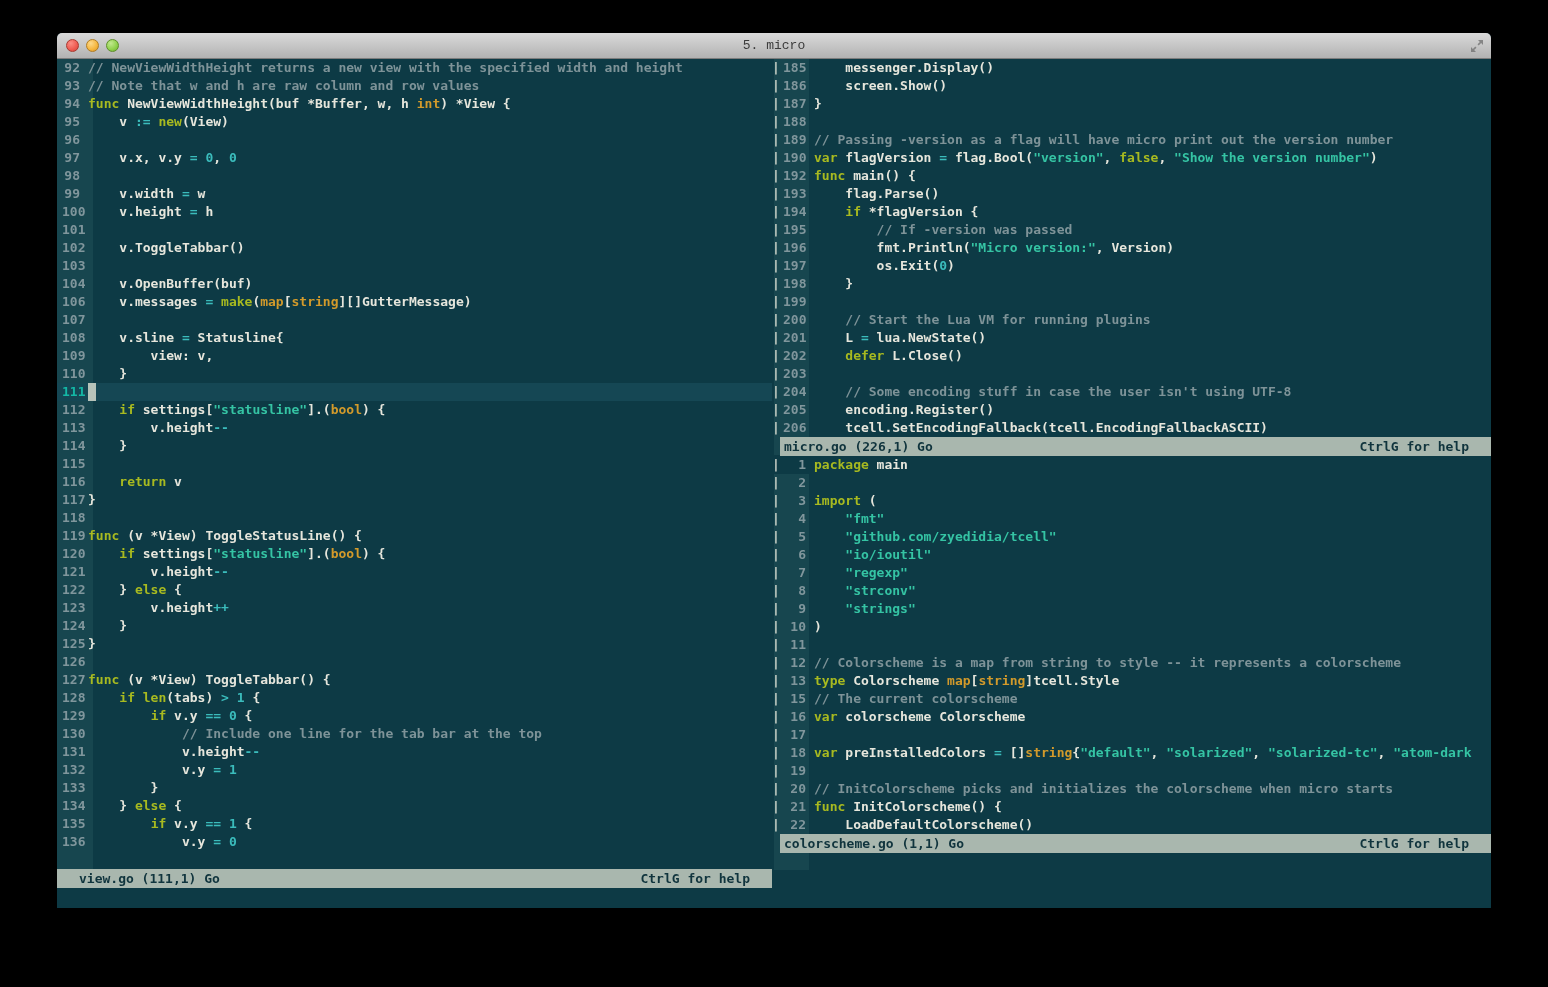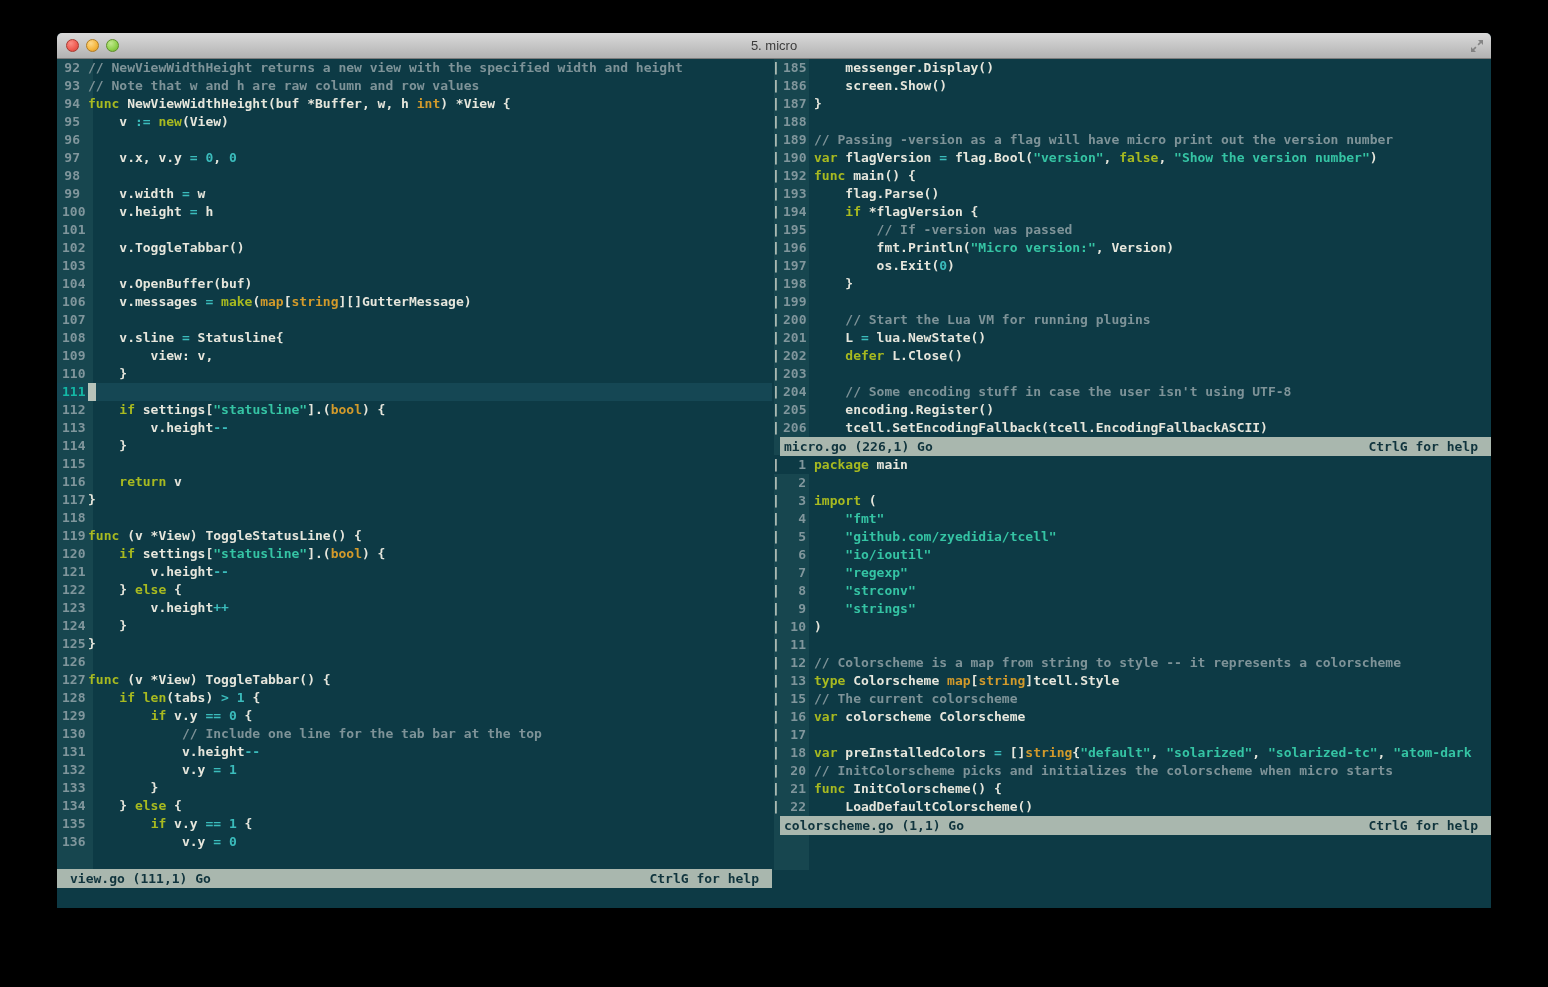--- a/index.html
+++ b/index.html
@@ -13,21 +13,21 @@
   html,body{width:1548px;height:987px;background:#000;overflow:hidden}
   body{font-family:"DejaVu Sans Mono",monospace}
 
   .window{position:absolute;left:57px;top:33px;width:1434px;height:875px;
     background:var(--bg);border-radius:5px 5px 0 0;overflow:hidden}
 
   .titlebar{position:relative;height:26px;
     background:linear-gradient(var(--titlebar-top),var(--titlebar-bottom));
     border-bottom:1px solid #7c7c7c}
   .title{position:absolute;left:0;right:0;top:0;height:25px;line-height:25px;
-    text-align:center;font-family:Liberation Sans, sans-serif;font-size:13px;
+    text-align:center;font-family:Liberation Mono, monospace;font-size:13px;
     color:var(--title-text)}
   .lights{position:absolute;left:9px;top:6px;display:flex;gap:7px}
   .light{width:13px;height:13px;border-radius:50%;border:1px solid rgba(0,0,0,.35)}
   .light.red{background:radial-gradient(circle at 35% 30%,#fb8d84,#ee5a50 60%,#c8463c);border-color:#a8392f}
   .light.yellow{background:radial-gradient(circle at 35% 30%,#fcd98a,#f5b53c 60%,#d3922a);border-color:#b07c22}
   .light.green{background:radial-gradient(circle at 35% 30%,#c2e88f,#8ed04a 60%,#6fab33);border-color:#5d8f2a}
   .resize{position:absolute;right:5px;top:4px;width:18px;height:18px;opacity:.75}
 
   .terminal{position:absolute;top:26px;left:0;right:0;bottom:0;background:var(--bg);
     font-size:13px;font-weight:bold;line-height:18px;color:var(--text)}
@@ -47,21 +47,21 @@
     text-align:right;color:var(--line-number)}
   .pane-right .ln{width:23px;padding-left:0;}
   .div-bar{display:inline-block;width:11px;color:var(--divider)}
   .cursor{display:inline-block;width:8px;height:18px;background:var(--cursor);
     vertical-align:top}
   .tk-d{color:var(--text)} .tk-k{color:var(--keyword)} .tk-t{color:var(--type)}
   .tk-s{color:var(--string)} .tk-o{color:var(--operator)} .tk-c{color:var(--comment)}
 
   .statusbar{position:relative;z-index:2;height:19px;line-height:19px;display:flex;
     justify-content:space-between;background:var(--status-bg);color:var(--status-text);
-    padding:0 13px;font-weight:bold}
+    padding:0 22px;font-weight:bold}
   .pane-right .statusbar{margin-left:8px;padding-left:4px}
   .pane-left .statusbar{position:absolute;top:810px;left:0;right:0}
 </style>
 </head>
 <body>
 
 <div class="window">
   <div class="titlebar">
     <div class="lights">
       <div class="light red"></div>
@@ -177,20 +177,21 @@
             <div class="row"><span class="div-bar">|</span><span class="ln">8</span><span><span class="tk-d">    </span><span class="tk-s">"strconv"</span></span></div>
             <div class="row"><span class="div-bar">|</span><span class="ln">9</span><span><span class="tk-d">    </span><span class="tk-s">"strings"</span></span></div>
             <div class="row"><span class="div-bar">|</span><span class="ln">10</span><span><span class="tk-d">)</span></span></div>
             <div class="row"><span class="div-bar">|</span><span class="ln">11</span><span></span></div>
             <div class="row"><span class="div-bar">|</span><span class="ln">12</span><span><span class="tk-c">// Colorscheme is a map from string to style -- it represents a colorscheme</span></span></div>
             <div class="row"><span class="div-bar">|</span><span class="ln">13</span><span><span class="tk-k">type</span><span class="tk-d"> Colorscheme </span><span class="tk-t">map</span><span class="tk-d">[</span><span class="tk-t">string</span><span class="tk-d">]tcell.Style</span></span></div>
             <div class="row"><span class="div-bar">|</span><span class="ln">15</span><span><span class="tk-c">// The current colorscheme</span></span></div>
             <div class="row"><span class="div-bar">|</span><span class="ln">16</span><span><span class="tk-k">var</span><span class="tk-d"> colorscheme Colorscheme</span></span></div>
             <div class="row"><span class="div-bar">|</span><span class="ln">17</span><span></span></div>
             <div class="row"><span class="div-bar">|</span><span class="ln">18</span><span><span class="tk-k">var</span><span class="tk-d"> preInstalledColors </span><span class="tk-o">=</span><span class="tk-d"> []</span><span class="tk-t">string</span><span class="tk-d">{</span><span class="tk-s">"default"</span><span class="tk-d">, </span><span class="tk-s">"solarized"</span><span class="tk-d">, </span><span class="tk-s">"solarized-tc"</span><span class="tk-d">, </span><span class="tk-s">"atom-dark</span></span></div>
+            <div class="row"><span class="div-bar">|</span><span class="ln">19</span><span></span></div>
             <div class="row"><span class="div-bar">|</span><span class="ln">20</span><span><span class="tk-c">// InitColorscheme picks and initializes the colorscheme when micro starts</span></span></div>
             <div class="row"><span class="div-bar">|</span><span class="ln">21</span><span><span class="tk-k">func</span><span class="tk-d"> InitColorscheme() {</span></span></div>
             <div class="row"><span class="div-bar">|</span><span class="ln">22</span><span><span class="tk-d">    LoadDefaultColorscheme()</span></span></div>
           </div>
         <div class="statusbar">
           <span>colorscheme.go (1,1) Go</span>
           <span>CtrlG for help</span>
         </div>
       </div>
     </div>

